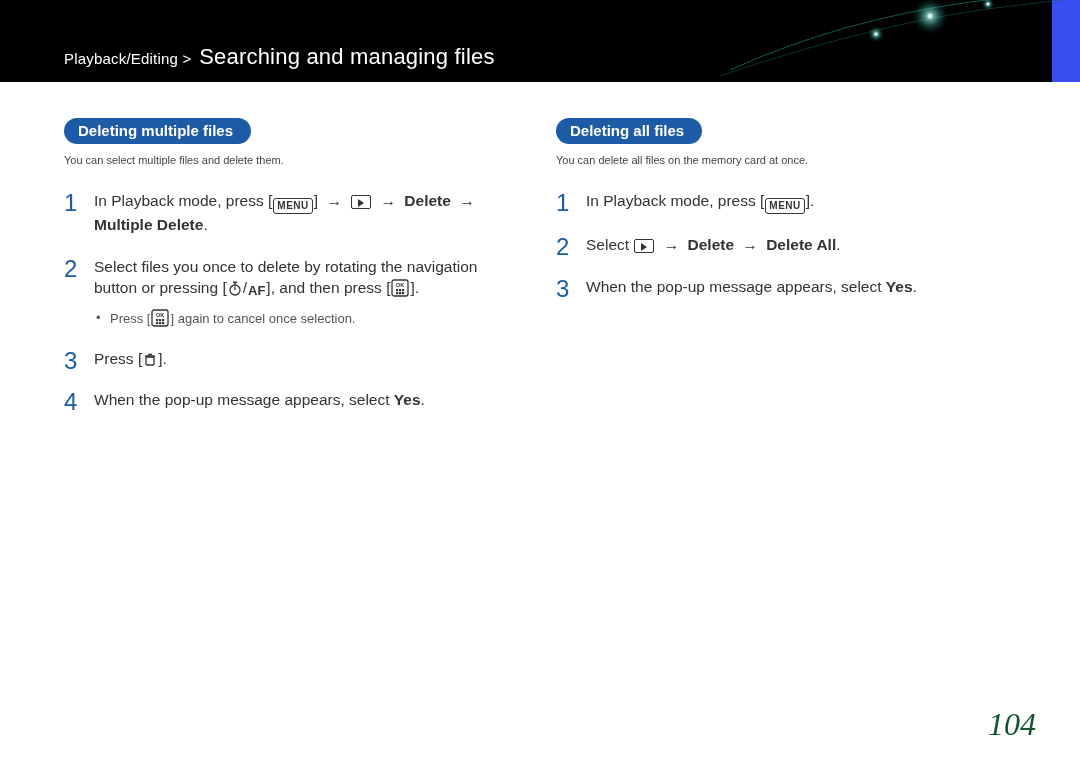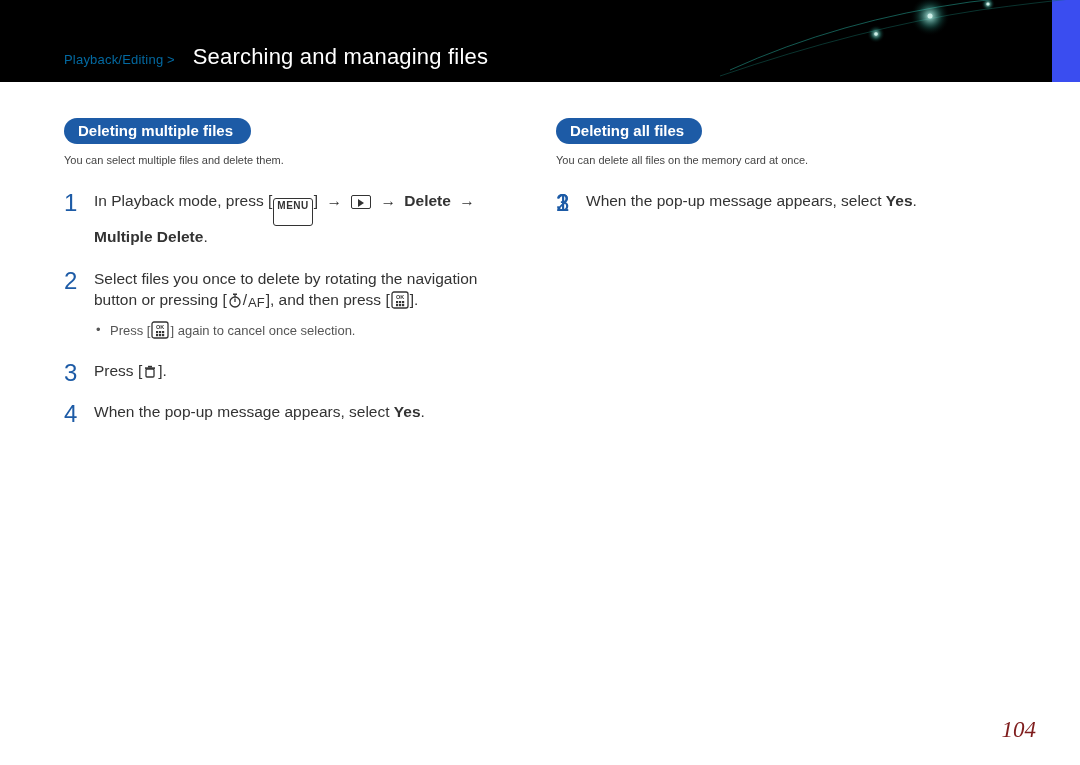--- a/index.html
+++ b/index.html
@@ -14,22 +14,22 @@
     color: #fff;
   }
   .header .breadcrumb {
     position: absolute;
     left: 64px; top: 44px;
     font-size: 20px;
     font-weight: 300;
     letter-spacing: 0.2px;
     color: #fff;
   }
-  .header .breadcrumb .crumb { font-size: 13px; color: #0369a1; }
-  .header .breadcrumb .title { font-size: 22px; margin-left: 12px; }
+  .header .breadcrumb .crumb { font-size: 15px; color: #ffffff; }
+  .header .breadcrumb .title { font-size: 22px; margin-left: 2px; }
 
   
   .flare { position:absolute; pointer-events:none; }
   .flare svg { display:block; }
 
   
   .bluetab { position:absolute; top:0; right:0; width:28px; height:82px; background:#3a4df0; }
 
   
   .content { position:relative; padding: 36px 64px 0 64px; display:flex; gap:32px; }
@@ -56,40 +56,40 @@
   .sub { list-style:none; margin-top:8px; }
   .sub li { position:relative; padding-left:16px; font-size:13px; color:#555; line-height:1.4; margin-bottom:4px; }
   .sub li::before { content:"•"; position:absolute; left:2px; top:0; }
 
   .bold { font-weight:700; }
 
   
   .ibox {
     display:inline-block; vertical-align:-3px;
     border:1.4px solid #333; border-radius:3px;
-    padding:0 3px; height:28px; line-height:13px;
+    padding:0 3px; height:16px; line-height:13px;
     font-size:10px; font-family:Arial,sans-serif; font-weight:700;
     background:#fff; margin:0 1px;
   }
   .ibox.wide { padding:0 3px; font-size:10px; letter-spacing:0.5px;}
   .iplay { display:inline-block; vertical-align:-3px; width:20px; height:14px; border:1.4px solid #333; border-radius:2px; position:relative; margin:0 1px;}
   .iplay::after { content:""; position:absolute; left:6px; top:2.5px; border-left:6px solid #333; border-top:4px solid transparent; border-bottom:4px solid transparent; }
   .itrash { display:inline-block; vertical-align:-3px; width:14px; height:14px; margin:0 1px; position:relative;}
   .itrash svg{position:absolute;inset:0;}
   .iok { display:inline-block; vertical-align:-4px; width:18px; height:18px; margin:0 1px;}
   .iclock { display:inline-block; vertical-align:-4px; width:14px; height:16px; margin:0 1px;}
-  .iaf { display:inline-block; vertical-align:-2px; font-weight:400; font-size:13px; margin:0 1px;}
+  .iaf { display:inline-block; vertical-align:-2px; font-weight:700; font-size:13px; margin:0 1px;}
 
   .arrow { margin:0 4px; }
 
   
   .pageno {
     position:absolute; right:44px; bottom:22px;
     font-family: Georgia, "Times New Roman", serif;
-    font-style: italic; font-size:23px; color:#7f1d1d;
+    font-style: italic; font-size:32px; color:#14532d;
   }
 </style>
 </head>
 <body>
 
 <div class="page">
 
   <div class="header">
     <div class="bluetab"></div>
     <div class="breadcrumb">
@@ -196,24 +196,34 @@
     </div>
 
     <div class="col">
       <div class="pill">Deleting all files</div>
       <p class="intro">You can delete all files on the memory card at once.</p>
 
       <ol class="steps">
 
         <li>
           <span class="num">1</span>
+          <span>
+            <span>In Playback mode, press [</span><span class="ibox wide">MENU</span><span>].</span>
+          </span>
         </li>
 
         <li>
           <span class="num">2</span>
+          <span>
+            <span>Select </span><span class="iplay"></span>
+            <span class="arrow">→</span>
+            <span class="bold">Delete</span>
+            <span class="arrow">→</span>
+            <span class="bold">Delete All</span><span>.</span>
+          </span>
         </li>
 
         <li>
           <span class="num">3</span>
           <span>
             <span>When the pop-up message appears, select </span><span class="bold">Yes</span><span>.</span>
           </span>
         </li>
 
       </ol>

